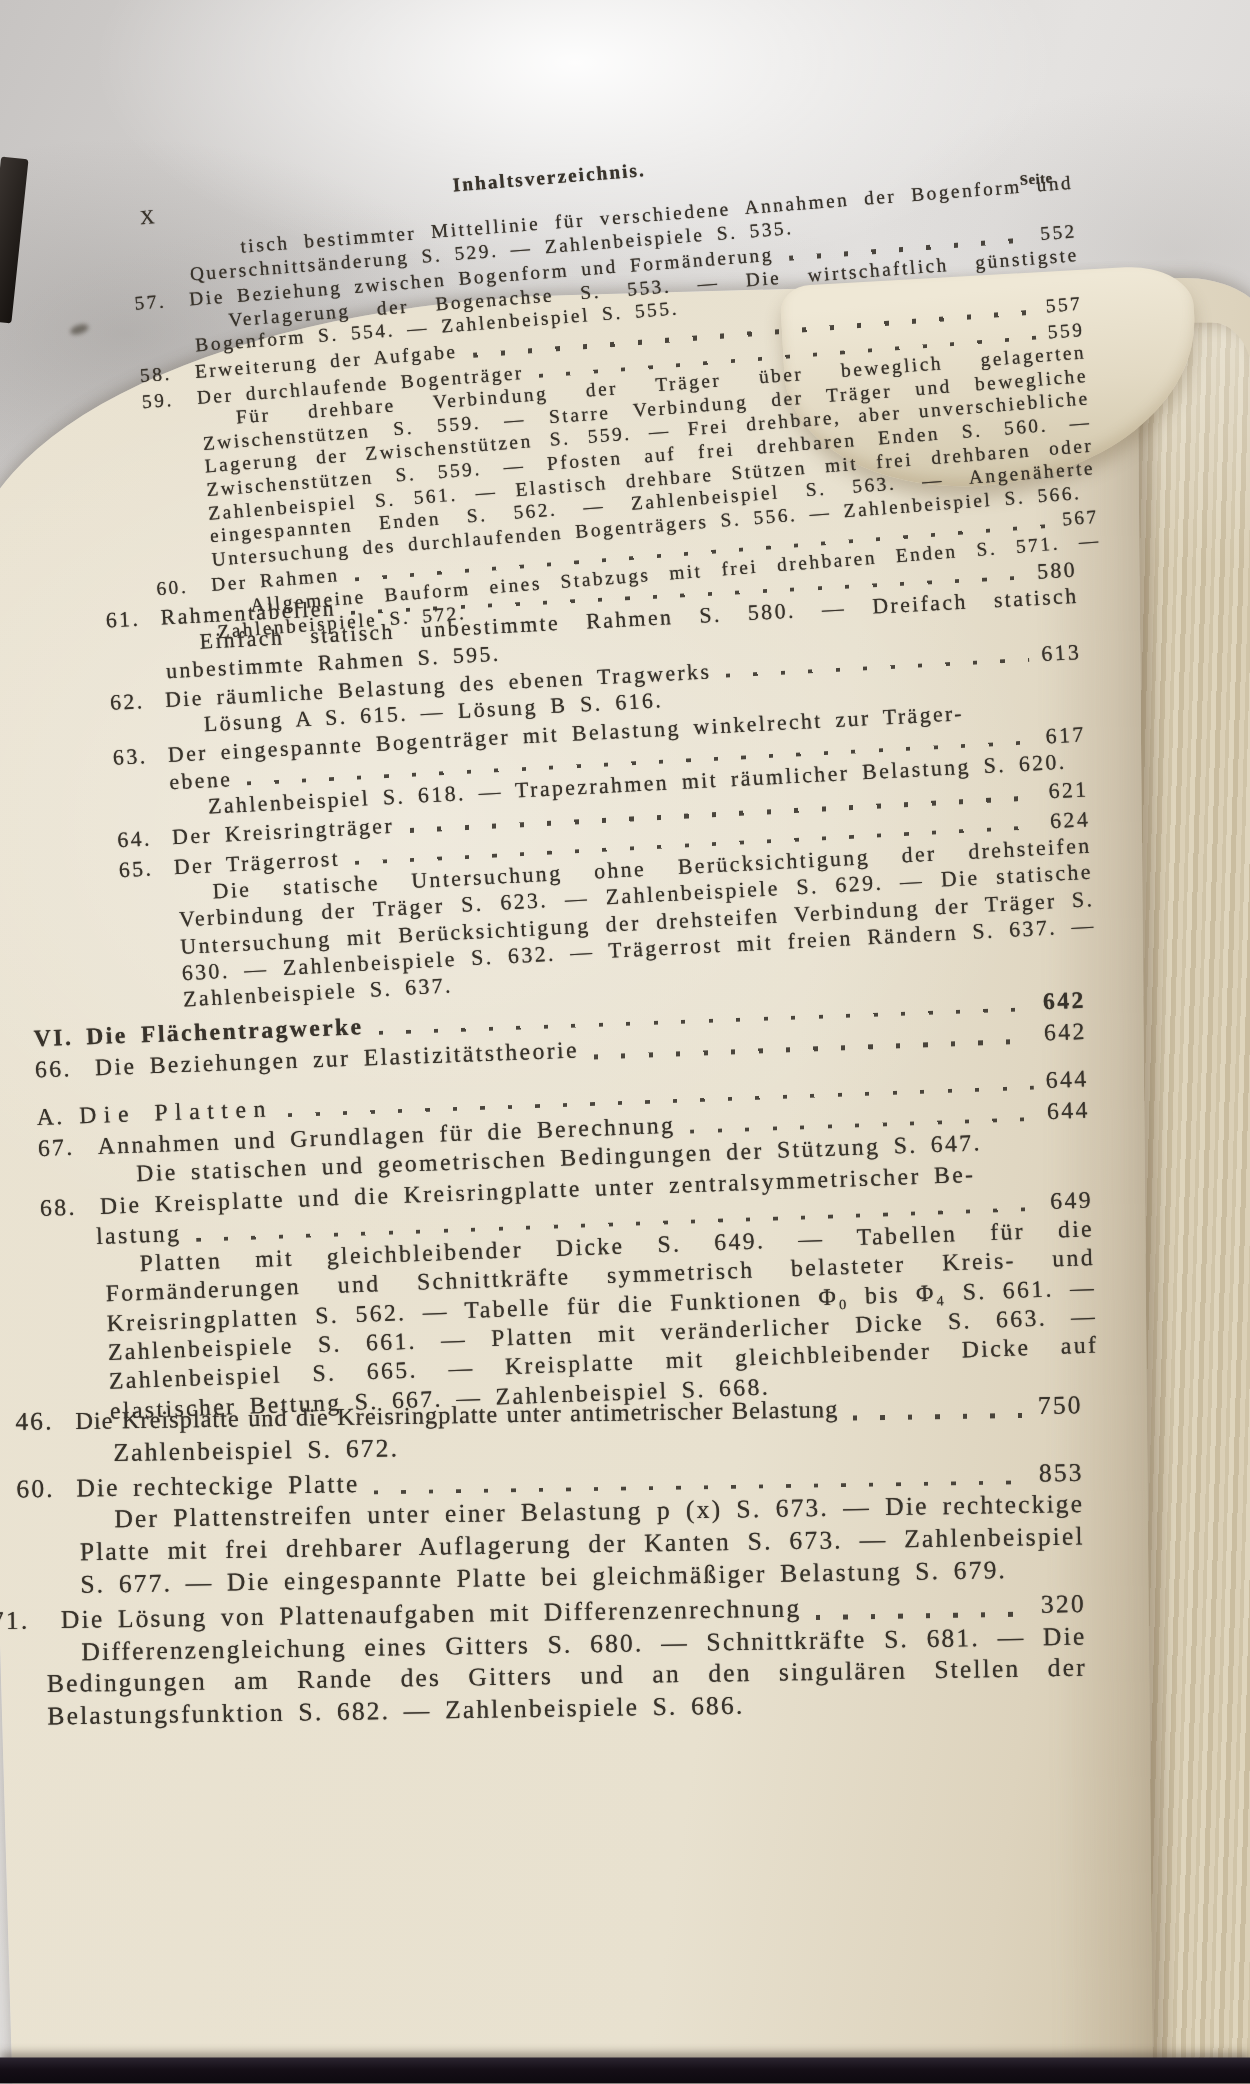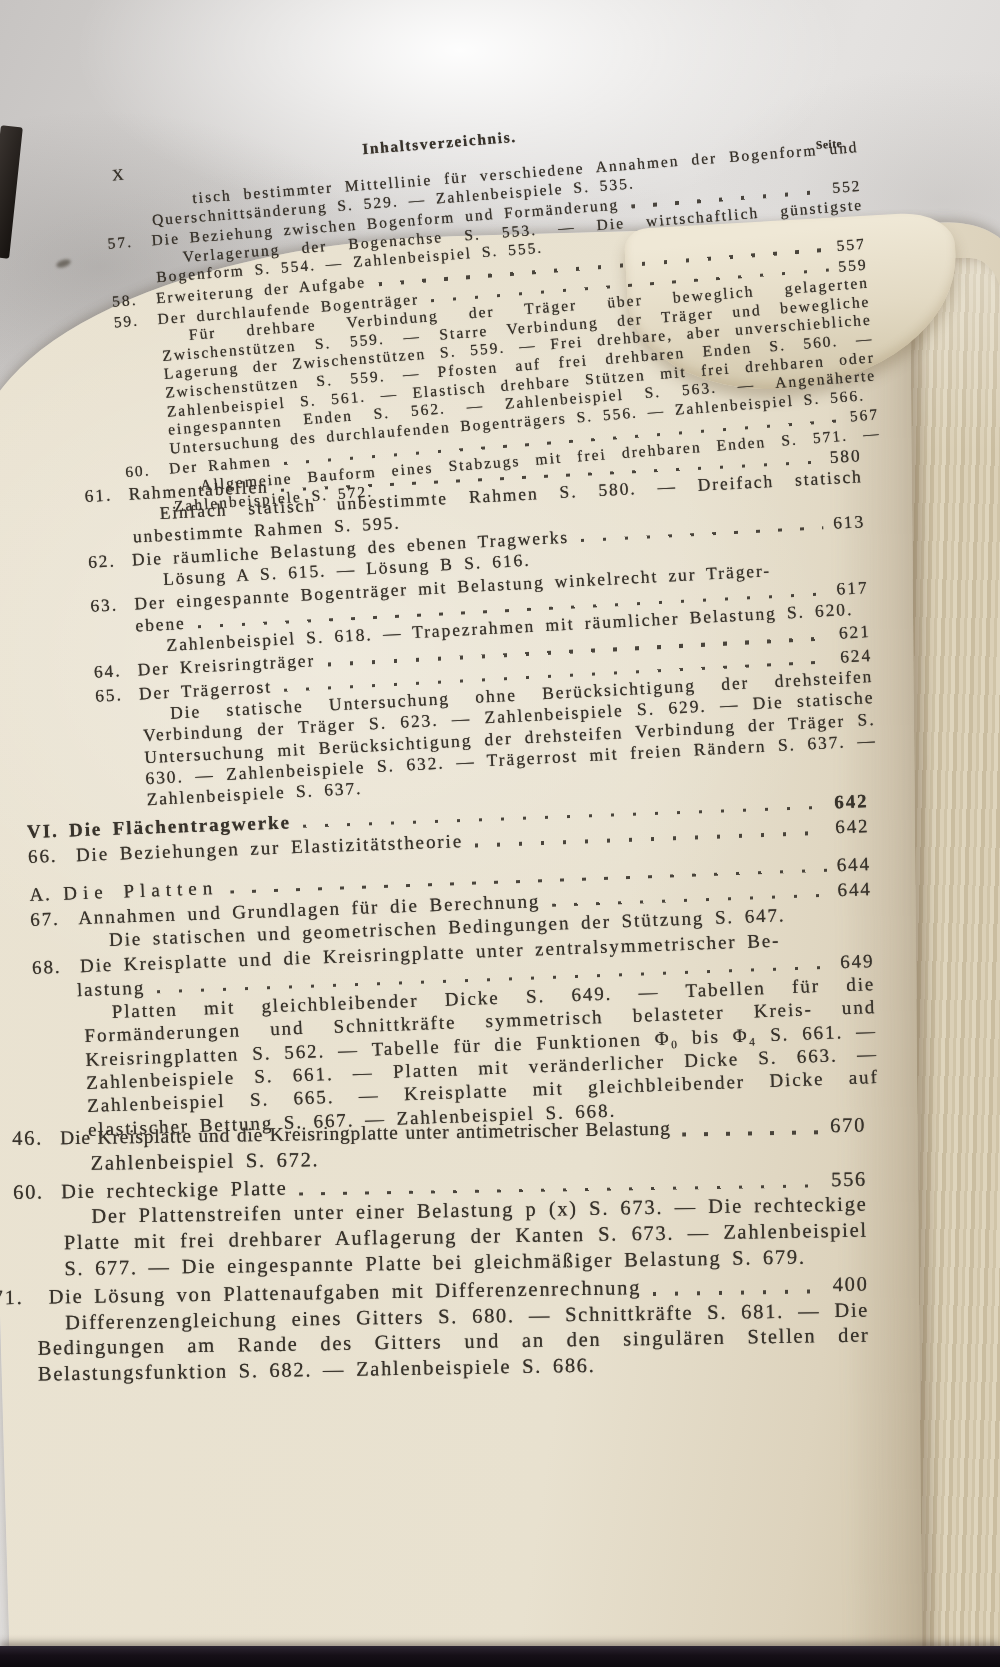--- a/index.html
+++ b/index.html
@@ -259,38 +259,38 @@
       <div class="sub">Platten mit gleichbleibender Dicke S. 649. — Tabellen für die Formänderungen und Schnittkräfte symmetrisch belasteter Kreis- und Kreisringplatten S. 562. — Tabelle für die Funktionen Φ₀ bis Φ₄ S. 661. — Zahlenbeispiele S. 661. — Platten mit veränderlicher Dicke S. 663. — Zahlenbeispiel S. 665. — Kreisplatte mit gleichbleibender Dicke auf elastischer Bettung S. 667. — Zahlenbeispiel S. 668.</div>
     </div>
   </div>
 
   <div class="tg g4">
     <div class="entry tight">
       <div class="trow">
         <span class="num">46.</span>
         <span class="ttl">Die Kreisplatte und die Kreisringplatte unter antimetrischer Belastung</span>
         <span class="leader"></span>
-        <span class="pg">670</span>
+        <span class="pg">750</span>
       </div>
       <div class="sub">Zahlenbeispiel S. 672.</div>
     </div>
     <div class="entry">
       <div class="trow">
         <span class="num">60.</span>
         <span class="ttl">Die rechteckige Platte</span>
         <span class="leader"></span>
-        <span class="pg">556</span>
+        <span class="pg">853</span>
       </div>
       <div class="sub">Der Plattenstreifen unter einer Belastung p (x) S. 673. — Die rechteckige Platte mit frei drehbarer Auflagerung der Kanten S. 673. — Zahlenbeispiel S. 677. — Die eingespannte Platte bei gleichmäßiger Belastung S. 679.</div>
     </div>
     <div class="entry e71">
       <div class="trow">
         <span class="num">71.</span>
         <span class="ttl">Die Lösung von Plattenaufgaben mit Differenzenrechnung</span>
         <span class="leader"></span>
-        <span class="pg">400</span>
+        <span class="pg">320</span>
       </div>
       <div class="sub">Differenzengleichung eines Gitters S. 680. — Schnittkräfte S. 681. — Die Bedingungen am Rande des Gitters und an den singulären Stellen der Belastungsfunktion S. 682. — Zahlenbeispiele S. 686.</div>
     </div>
   </div>
 
   <div class="bottom-band"></div>
 </div>
 
 </body></html>

